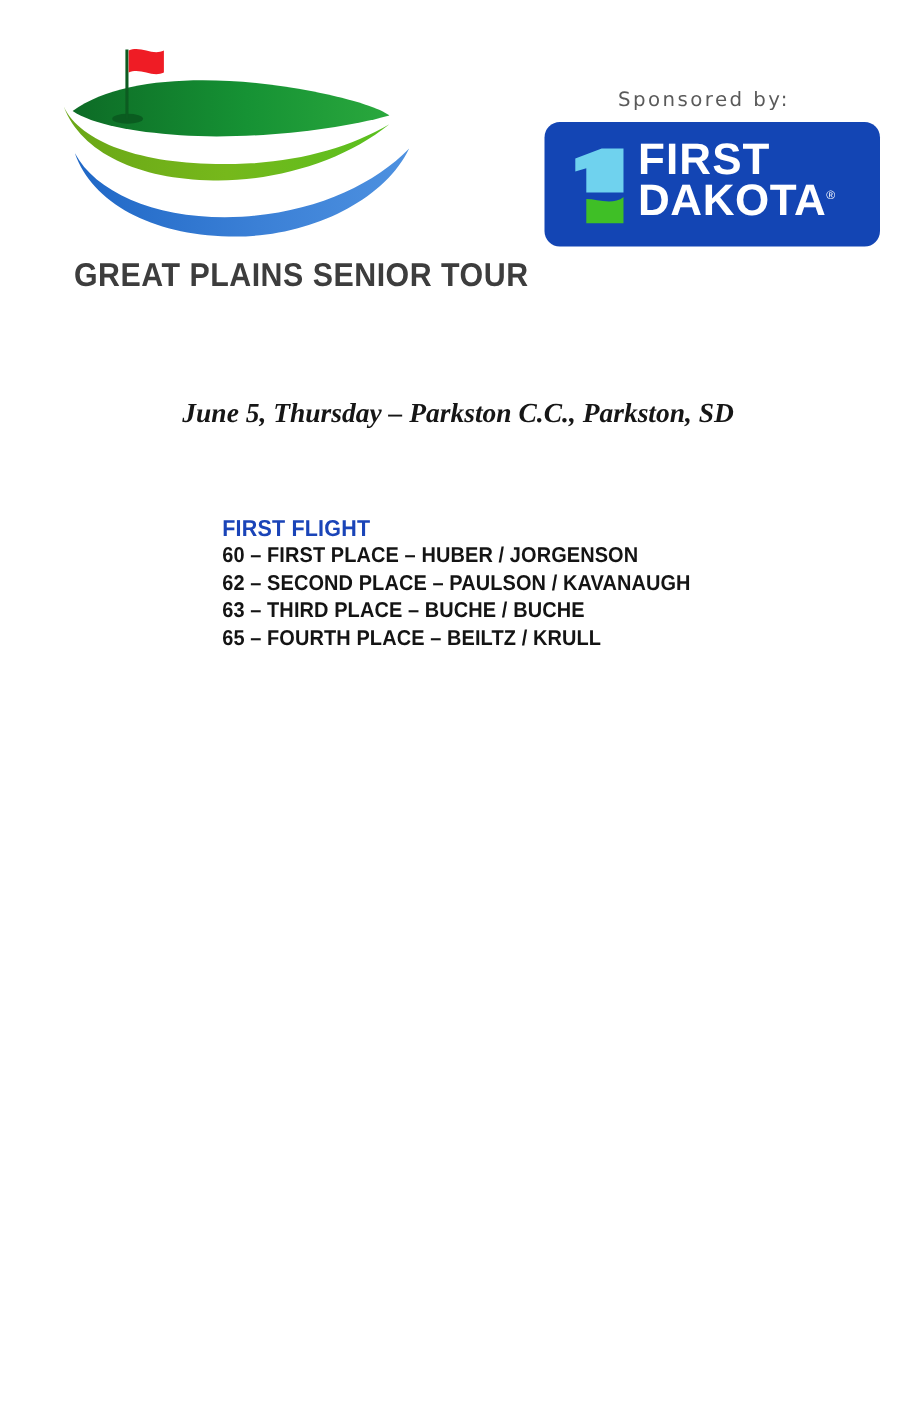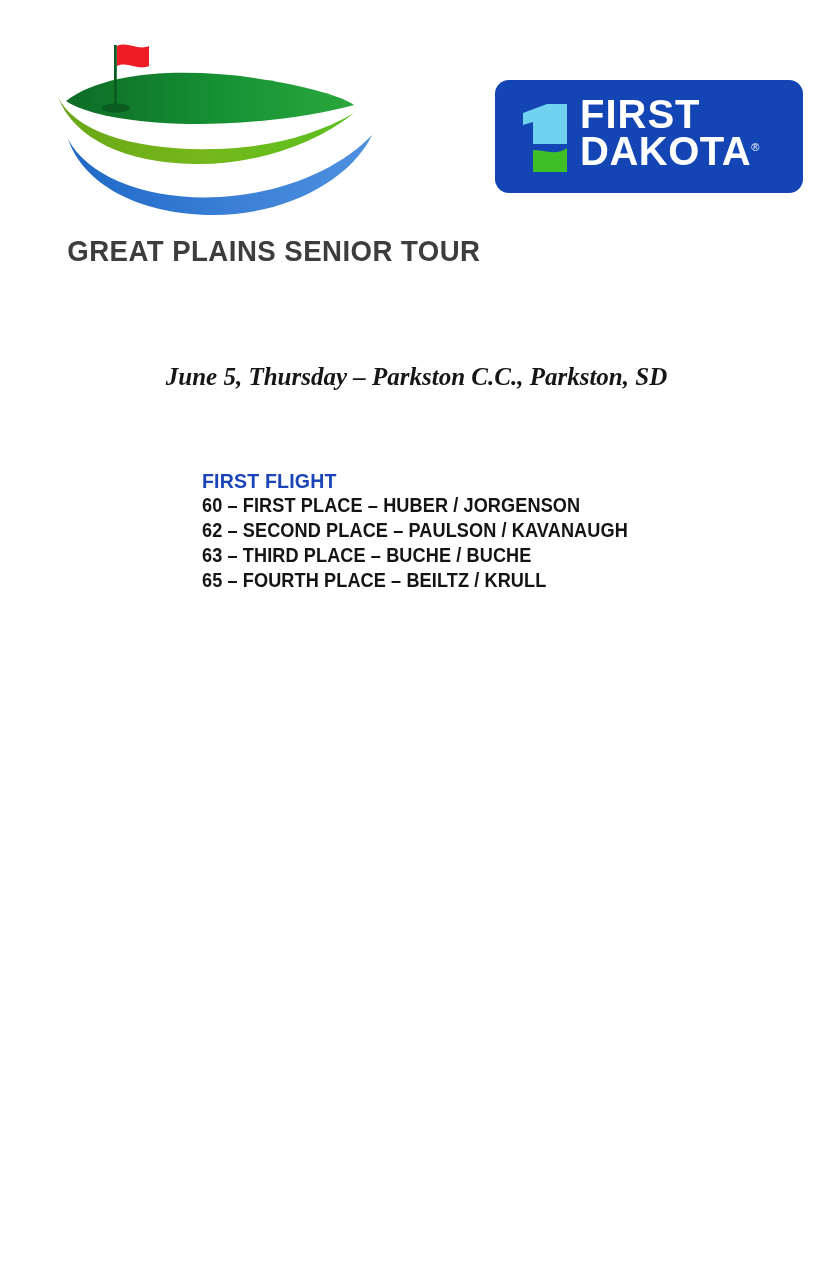--- a/index.html
+++ b/index.html
@@ -67,24 +67,25 @@
     font-family: "DejaVu Sans", sans-serif;
     font-size: 18px;
     letter-spacing: 2.2px;
     color: #5a5a5a;
     margin: 0 0 10px 0;
     padding-left: 20px;
   }
   .sponsor-logo {
     position: relative;
     margin-left: 25px;
-    width: 308px;
+    width: 265px;
     height: 113px;
     background: #1345b4;
     border-radius: 14px;
+    padding-left: 40px;
   }
   .fd-mark {
     position: absolute;
     left: 22px;
     top: 20px;
     width: 50px;
     height: 76px;
   }
   .fd-words {
     position: absolute;
@@ -200,20 +201,21 @@
 
         <rect x="60" y="10" width="2.8" height="63" fill="#0c5c21"></rect>
 
         <path d="M63,11 C74,6 84,16 95,11 L95,31 C84,36 74,26 63,31 Z" fill="#ef1c25"></path>
       </svg>
     </div>
     <div class="tour-logo-name">GREAT PLAINS SENIOR TOUR</div>
   </div>
 
   <div class="sponsor">
+    <div class="sponsor-label">Sponsored by:</div>
     <div class="sponsor-logo">
       <div class="fd-mark">
         <svg viewBox="0 0 50 76" width="50" height="76" xmlns="http://www.w3.org/2000/svg">
 
           <path d="M6,13 L30,4 L50,4 L50,44 L16,44 L16,22 L6,25 Z" fill="#6fd2ee"></path>
 
           <path d="M16,72 L16,50 C26,50 40,56 50,48 L50,72 Z" fill="#3fbf26"></path>
         </svg>
       </div>
       <div class="fd-words">

